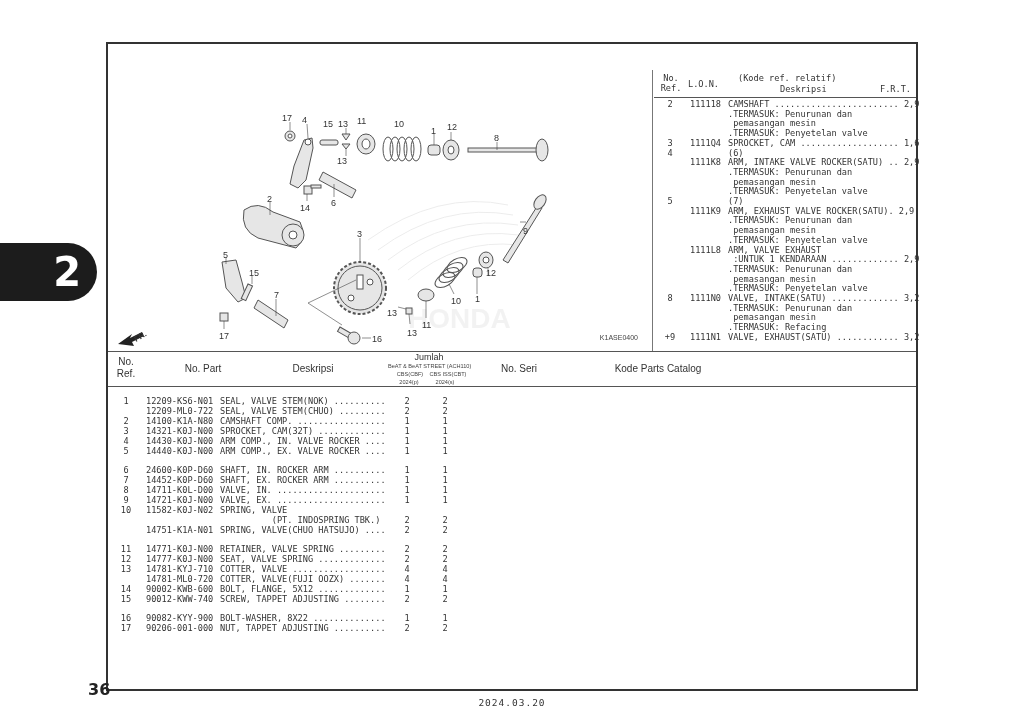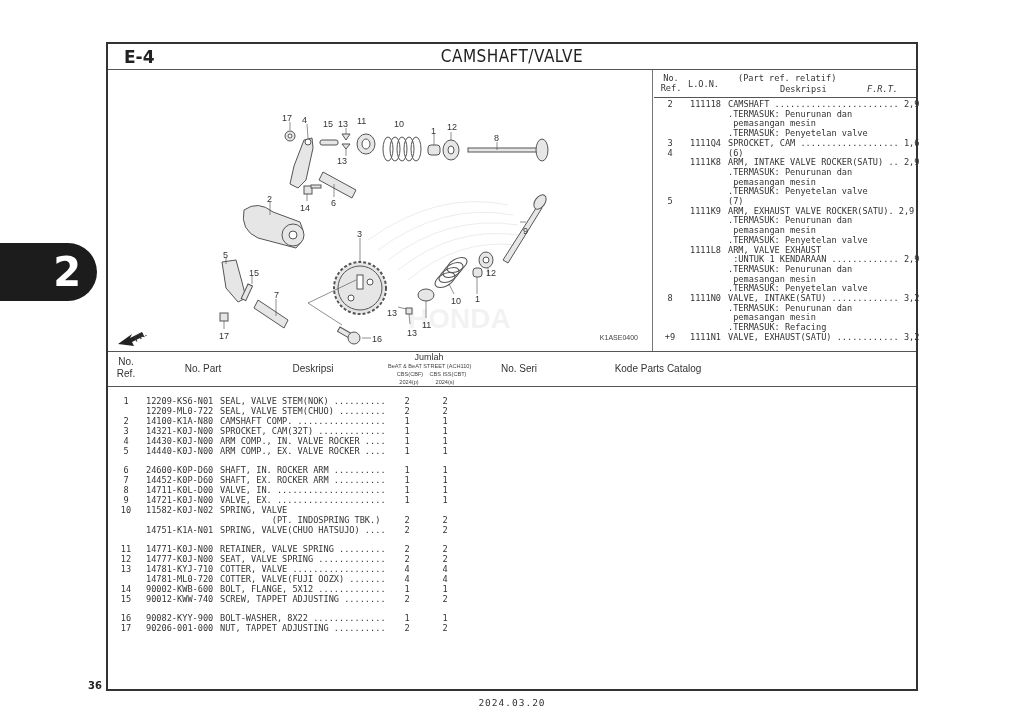--- a/index.html
+++ b/index.html
@@ -29,37 +29,33 @@
   .parts-body { position: absolute; left: 0; top: 352px; width: 808px; font-family: "DejaVu Sans Mono", monospace; font-size: 8.6px; color: #333; }
   .prow { position: absolute; left: 0; width: 808px; height: 10px; line-height: 10px; white-space: pre; }
   .p-ref { position: absolute; left: 10px; width: 16px; text-align: center; }
   .p-no { position: absolute; left: 38px; }
   .p-desc { position: absolute; left: 112px; }
   .p-q1 { position: absolute; left: 292px; width: 14px; text-align: center; }
   .p-q2 { position: absolute; left: 330px; width: 14px; text-align: center; }
 
   .side-tab { position: absolute; left: 0; top: 243px; width: 97px; height: 58px; background: #1c1c1c; border-radius: 0 29px 29px 0; }
   .side-tab-label { position: absolute; right: 16px; top: 4px; font-family: "DejaVu Sans", sans-serif; font-weight: bold; font-size: 40px; color: #fff; line-height: 50px; }
-  .page-number { position: absolute; left: 88px; top: 680px; font-family: "DejaVu Sans", sans-serif; font-weight: bold; font-size: 10px; color: #222; }
+  .page-number { position: absolute; left: 88px; top: 680px; font-family: "DejaVu Sans", sans-serif; font-weight: bold; font-size: 16px; color: #222; }
   .page-date { position: absolute; left: 0; width: 1024px; top: 697px; text-align: center; font-family: "DejaVu Sans Mono", monospace; font-size: 9.5px; letter-spacing: 1px; color: #333; }
 
   .callout { position: absolute; font-family: "Liberation Sans", sans-serif; font-size: 9px; color: #333; }
 </style>
 </head>
 <body>
 
 <div class="side-tab">
   <span class="side-tab-label">2</span>
 </div>
 
 <div class="page-frame">
-  <div class="title-bar">
-    <span class="section-code">E-4</span>
-    <div class="section-title">CAMSHAFT/VALVE</div>
-  </div>
 
   <div class="diagram-area">
     <svg width="545" height="281" viewBox="0 0 545 281">
 
       <g opacity="0.18" stroke="#999" fill="none" stroke-width="1">
         <path d="M260 170 Q330 120 400 135"></path>
           <path d="M270 180 Q335 132 405 145"></path>
           <path d="M280 190 Q340 144 410 155"></path>
         <path d="M290 200 Q345 156 410 165"></path>
           <path d="M300 210 Q350 168 410 175"></path>
@@ -202,23 +198,23 @@
     <span class="callout" style="left:264px;top:264px;">16</span>
     <span class="callout" style="left:26px;top:262px;font-weight:bold;font-size:8px;transform:rotate(-30deg);">FR.</span>
     <span class="diagram-code">K1ASE0400</span>
   </div>
 
   <div class="frt-panel">
     <div class="frt-header">
       <span class="frt-h" style="left:6px;top:3px;width:22px;text-align:center;white-space:pre;">No.
 Ref.</span>
       <span class="frt-h" style="left:34px;top:9px;">L.O.N.</span>
-      <span class="frt-h" style="left:84px;top:3px;">(Part ref. relatif)</span>
+      <span class="frt-h" style="left:84px;top:3px;">(Kode ref. relatif)</span>
       <span class="frt-h" style="left:126px;top:14px;">Deskripsi</span>
-      <span class="frt-h" style="left:213px;top:14px;font-style:italic;">F.R.T.</span>
+      <span class="frt-h" style="left:226px;top:14px;">F.R.T.</span>
     </div>
     <div style="position:absolute;left:0;top:30px;width:262px;">
       <div class="frt-row" style="top:0px"><span class="frt-ref">2</span><span class="frt-lon">111118</span><span class="frt-desc">CAMSHAFT ........................ 2,9</span></div>
       <div class="frt-row" style="top:9.7px"><span class="frt-ref"></span><span class="frt-lon"></span><span class="frt-desc">.TERMASUK: Penurunan dan</span></div>
       <div class="frt-row" style="top:19.4px"><span class="frt-ref"></span><span class="frt-lon"></span><span class="frt-desc"> pemasangan mesin</span></div>
       <div class="frt-row" style="top:29.1px"><span class="frt-ref"></span><span class="frt-lon"></span><span class="frt-desc">.TERMASUK: Penyetelan valve</span></div>
       <div class="frt-row" style="top:38.8px"><span class="frt-ref">3</span><span class="frt-lon">1111Q4</span><span class="frt-desc">SPROCKET, CAM ................... 1,6</span></div>
       <div class="frt-row" style="top:48.5px"><span class="frt-ref">4</span><span class="frt-lon"></span><span class="frt-desc">(6)</span></div>
       <div class="frt-row" style="top:58.2px"><span class="frt-ref"></span><span class="frt-lon">1111K8</span><span class="frt-desc">ARM, INTAKE VALVE ROCKER(SATU) .. 2,9</span></div>
       <div class="frt-row" style="top:67.9px"><span class="frt-ref"></span><span class="frt-lon"></span><span class="frt-desc">.TERMASUK: Penurunan dan</span></div>

